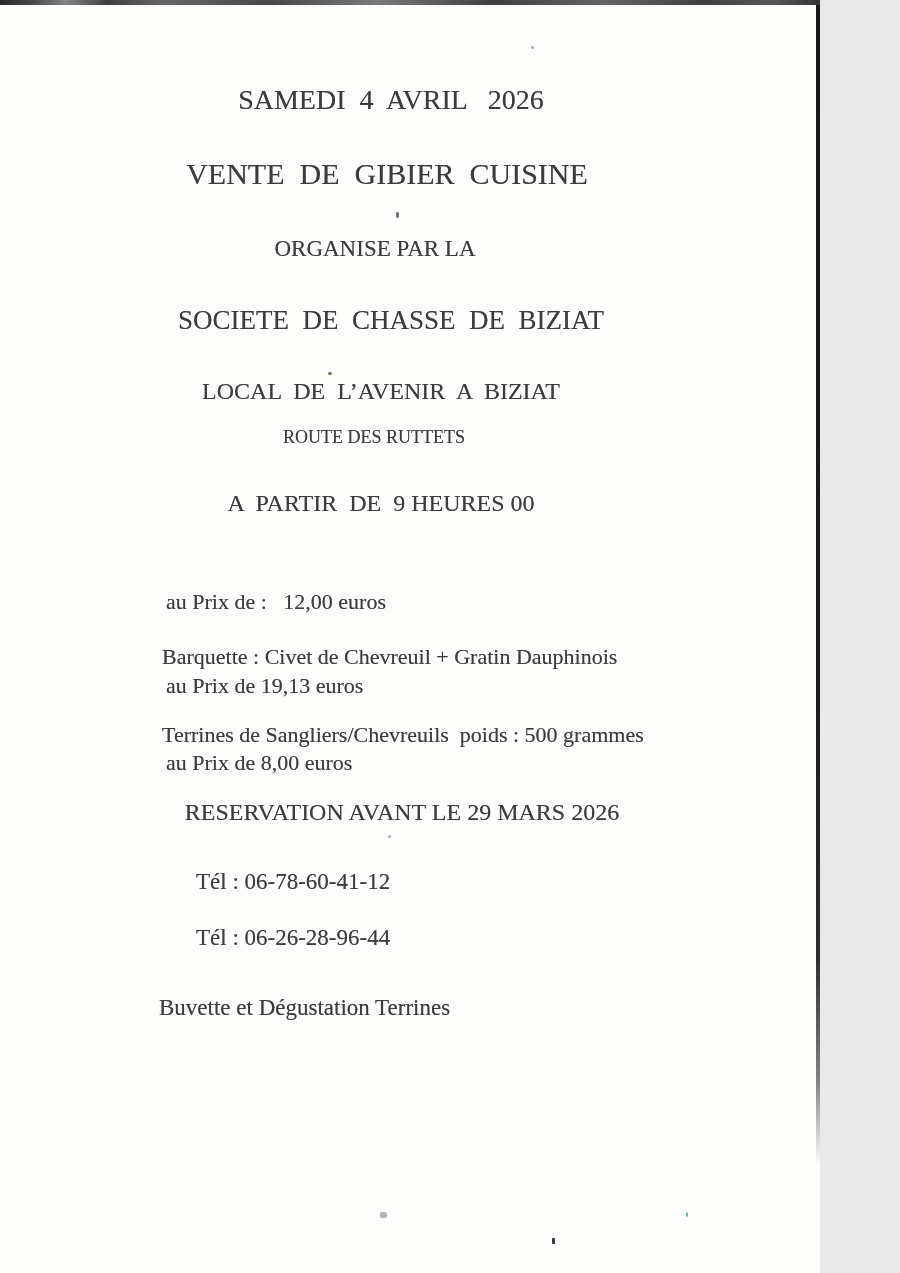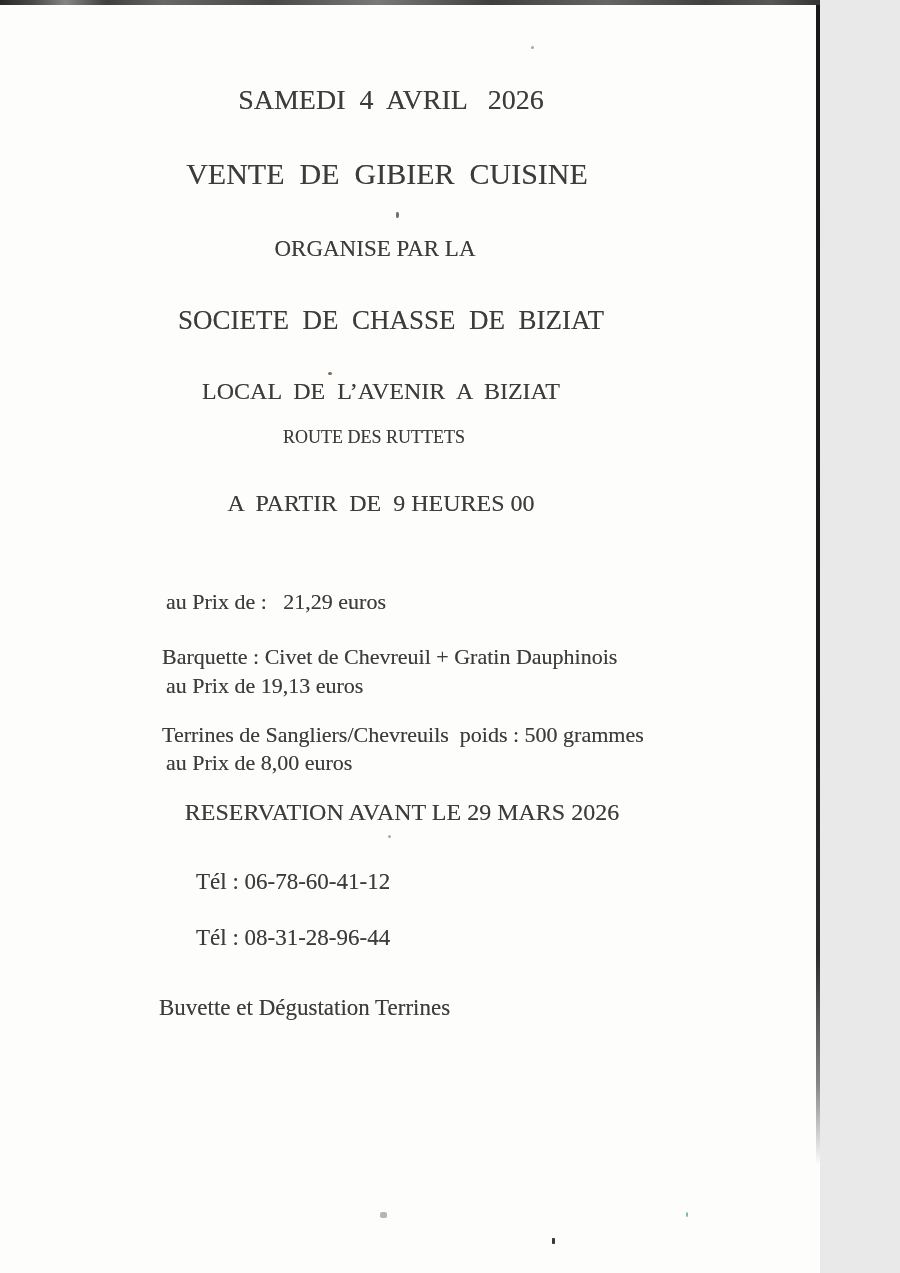--- a/index.html
+++ b/index.html
@@ -76,29 +76,29 @@
   <div class="line center" style="top:237px;font-size:23px;transform:translateX(-35px);">ORGANISE PAR LA</div>
 
   <div class="line center" style="top:307px;font-size:27px;transform:translateX(-19px);">SOCIETE  DE  CHASSE  DE  BIZIAT</div>
 
   <div class="line center" style="top:379px;font-size:24px;transform:translateX(-29px);">LOCAL  DE  L’AVENIR  A  BIZIAT</div>
 
   <div class="line center" style="top:428px;font-size:18px;transform:translateX(-36px);">ROUTE DES RUTTETS</div>
 
   <div class="line center" style="top:491px;font-size:24px;transform:translateX(-29px);">A  PARTIR  DE  9 HEURES 00</div>
 
-  <div class="line" style="left:166px;top:591px;font-size:22px;">au Prix de :   21,29 euros</div>
+  <div class="line" style="left:166px;top:591px;font-size:22px;">au Prix de :   12,00 euros</div>
 
   <div class="line" style="left:162px;top:646px;font-size:22px;font-family:Liberation Serif, serif;">Barquette : Civet de Chevreuil + Gratin Dauphinois</div>
   <div class="line" style="left:166px;top:675px;font-size:22px;">au Prix de 19,13 euros</div>
 
   <div class="line" style="left:162px;top:724px;font-size:22px;">Terrines de Sangliers/Chevreuils  poids : 500 grammes</div>
   <div class="line" style="left:166px;top:752px;font-size:22px;">au Prix de 8,00 euros</div>
 
   <div class="line center" style="top:800px;font-size:24px;transform:translateX(-8px);">RESERVATION AVANT LE 29 MARS 2026</div>
 
   <div class="line" style="left:196px;top:870px;font-size:23px;">Tél : 06-78-60-41-12</div>
 
-  <div class="line" style="left:196px;top:926px;font-size:23px;">Tél : 08-31-28-96-44</div>
+  <div class="line" style="left:196px;top:926px;font-size:23px;">Tél : 06-26-28-96-44</div>
 
   <div class="line" style="left:159px;top:996px;font-size:23px;">Buvette et Dégustation Terrines</div>
 
 </div>
 
 </body></html>

